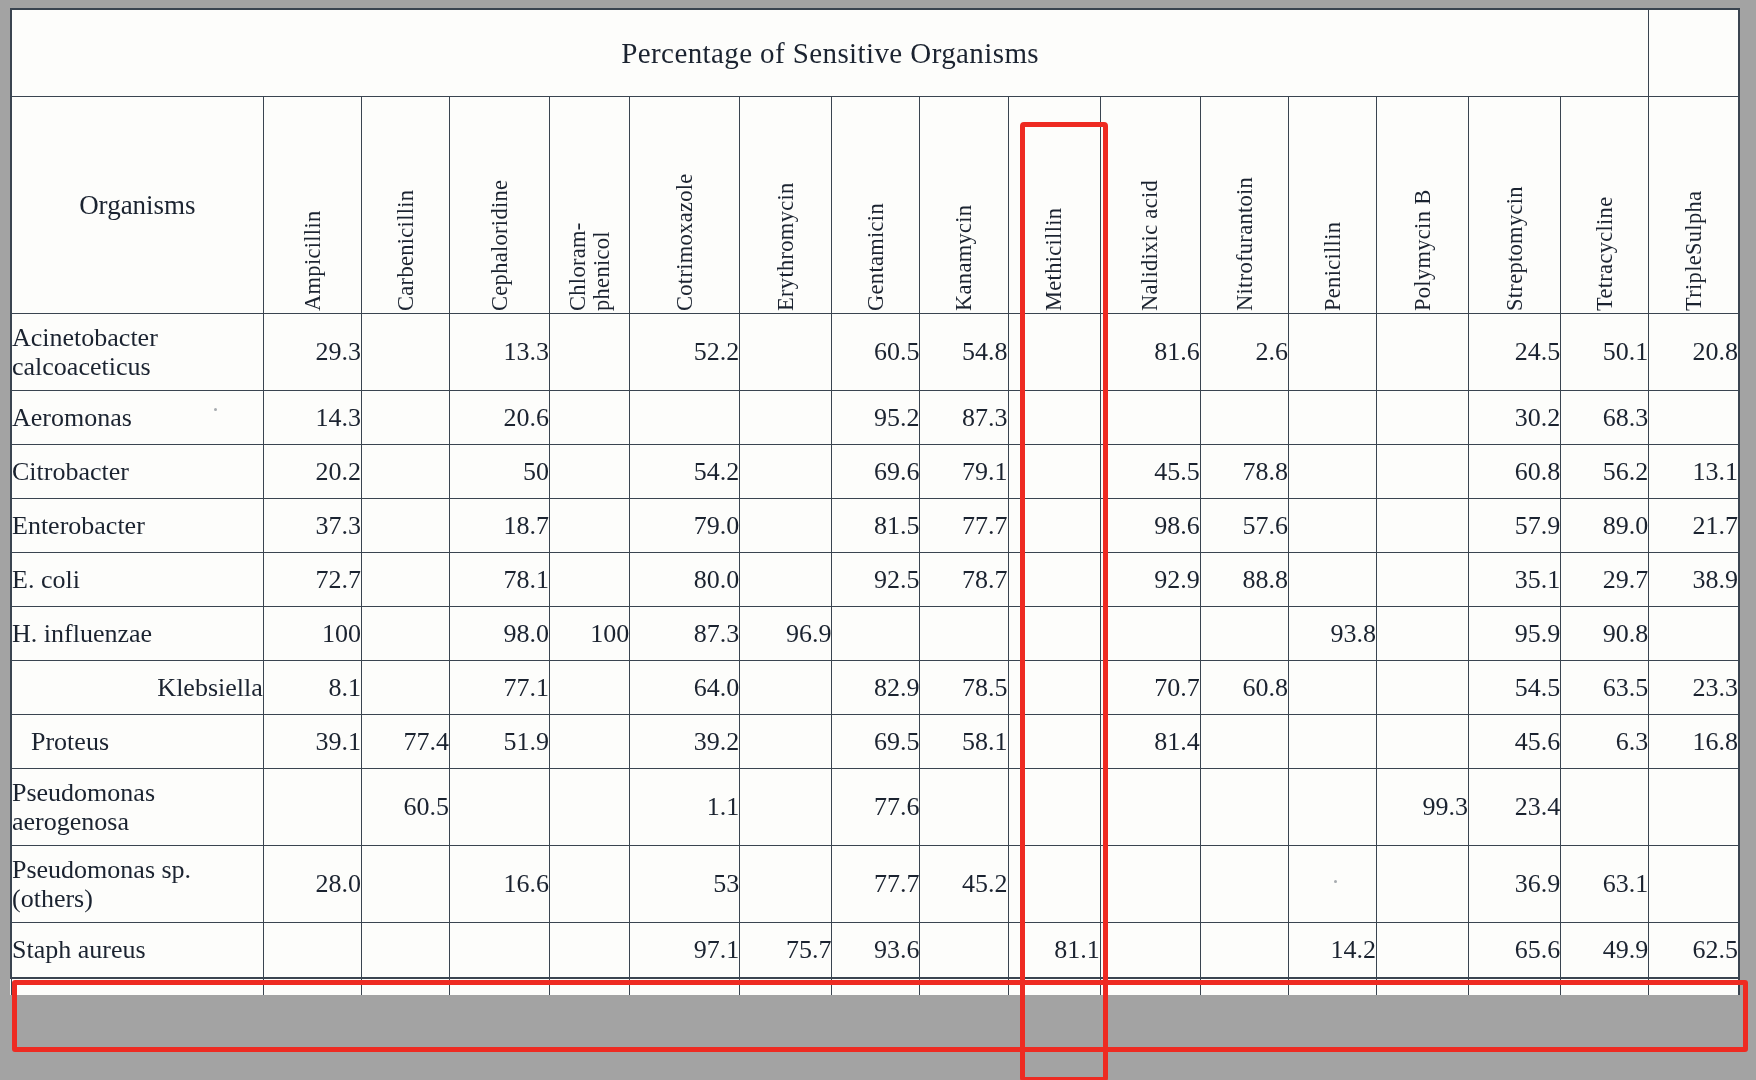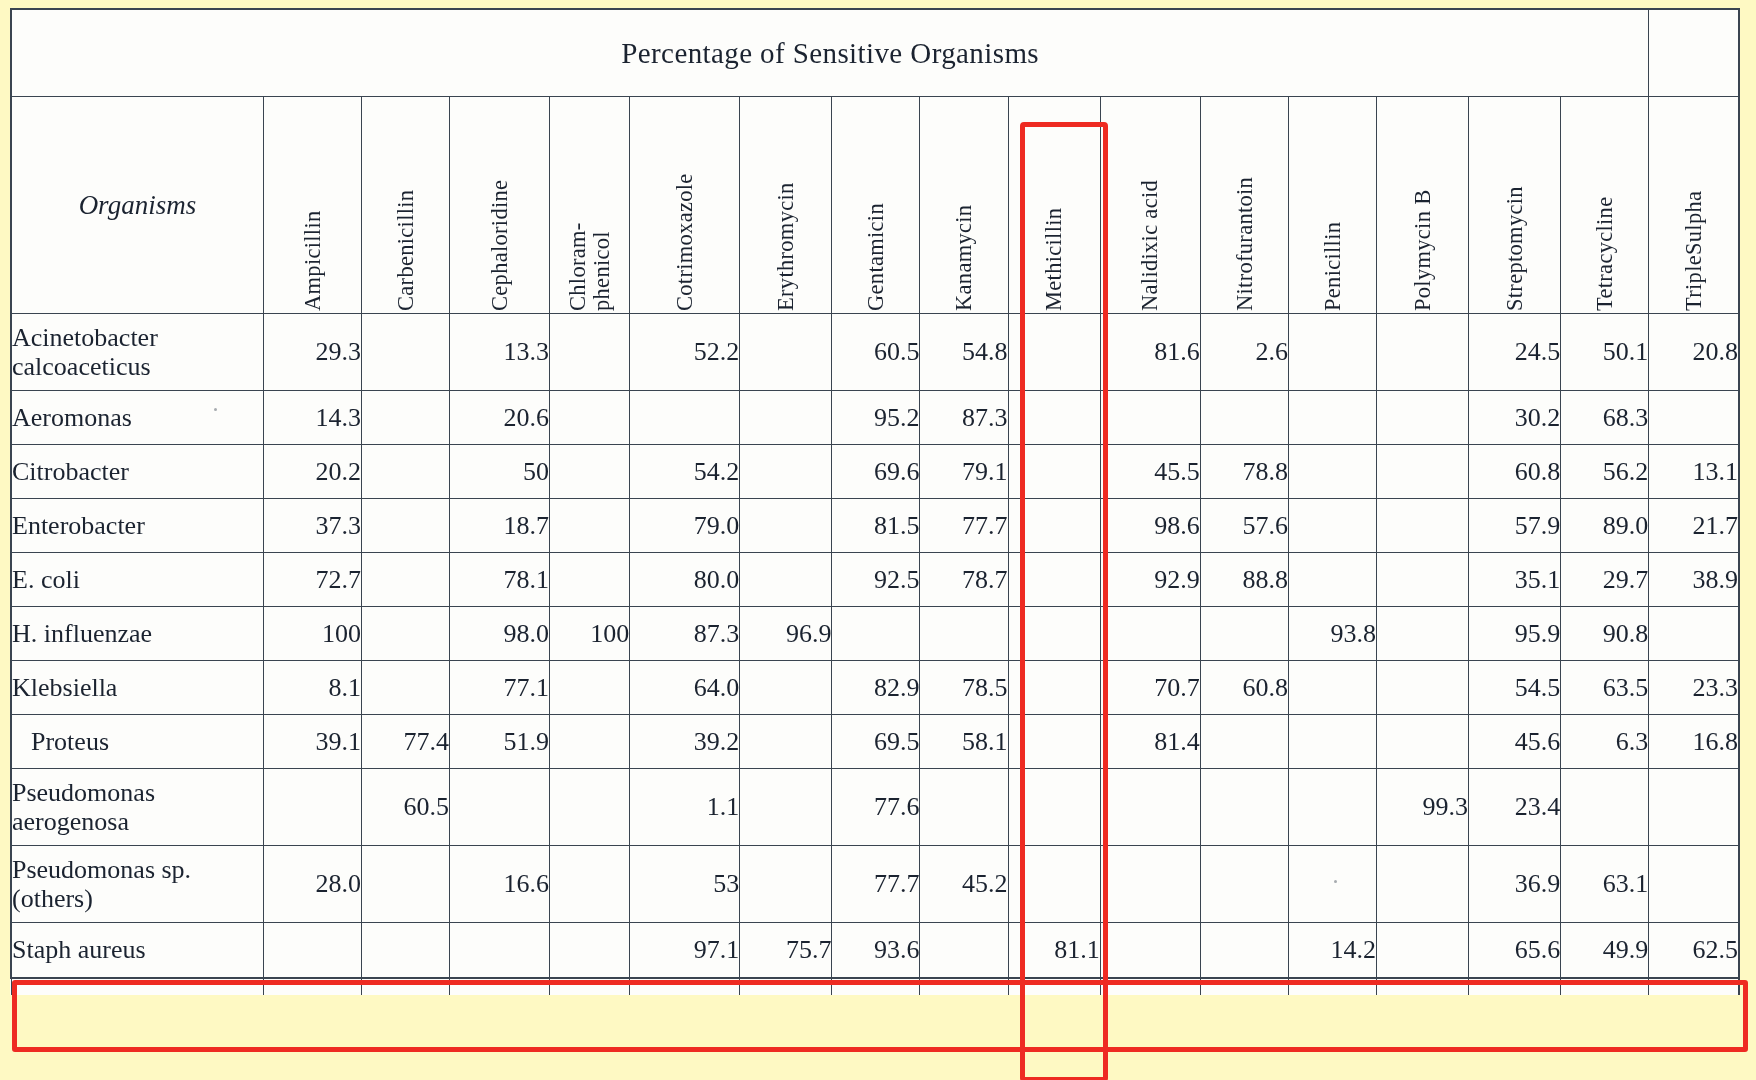--- a/index.html
+++ b/index.html
@@ -12,21 +12,21 @@
     height: 1080px;
     font-family: "Liberation Serif", serif;
     color: #1d2430;
     overflow: hidden;
   }
 
   .page {
     position: relative;
     width: 1756px;
     height: 1080px;
-    background: #fef9c3;
+    background: #a3a3a3;
   }
 
   
   .scan-frame {
     position: absolute;
     left: 6px;
     top: 4px;
     width: 1744px;
     height: 1072px;
     border: 0;
@@ -72,21 +72,20 @@
   }
 
   
   .hdr-row td {
     height: 216px;
   }
   .org-head {
     text-align: center;
     font-size: 27px;
     border-left: 2px solid #3a4450 !important;
-    font-style: italic;
   }
   .drug-head {
     position: relative;
   }
   .vtext {
     writing-mode: vertical-rl;
     transform: rotate(180deg);
     white-space: pre-line;
     text-align: left;
     font-size: 22.5px;
@@ -385,21 +384,21 @@
             <td class="num"></td>
             <td class="num"></td>
             <td class="num"></td>
             <td class="num">93.8</td>
             <td class="num"></td>
             <td class="num">95.9</td>
             <td class="num">90.8</td>
             <td class="num r-edge"></td>
           </tr>
           <tr class="row-n">
-            <td class="org-cell" style="white-space: pre-line;">Klebsiella</td>
+            <td class="org-cell" style="white-space: pre-line; text-align: right;">Klebsiella</td>
             <td class="num">8.1</td>
             <td class="num"></td>
             <td class="num">77.1</td>
             <td class="num"></td>
             <td class="num">64.0</td>
             <td class="num"></td>
             <td class="num">82.9</td>
             <td class="num">78.5</td>
             <td class="num"></td>
             <td class="num">70.7</td>

